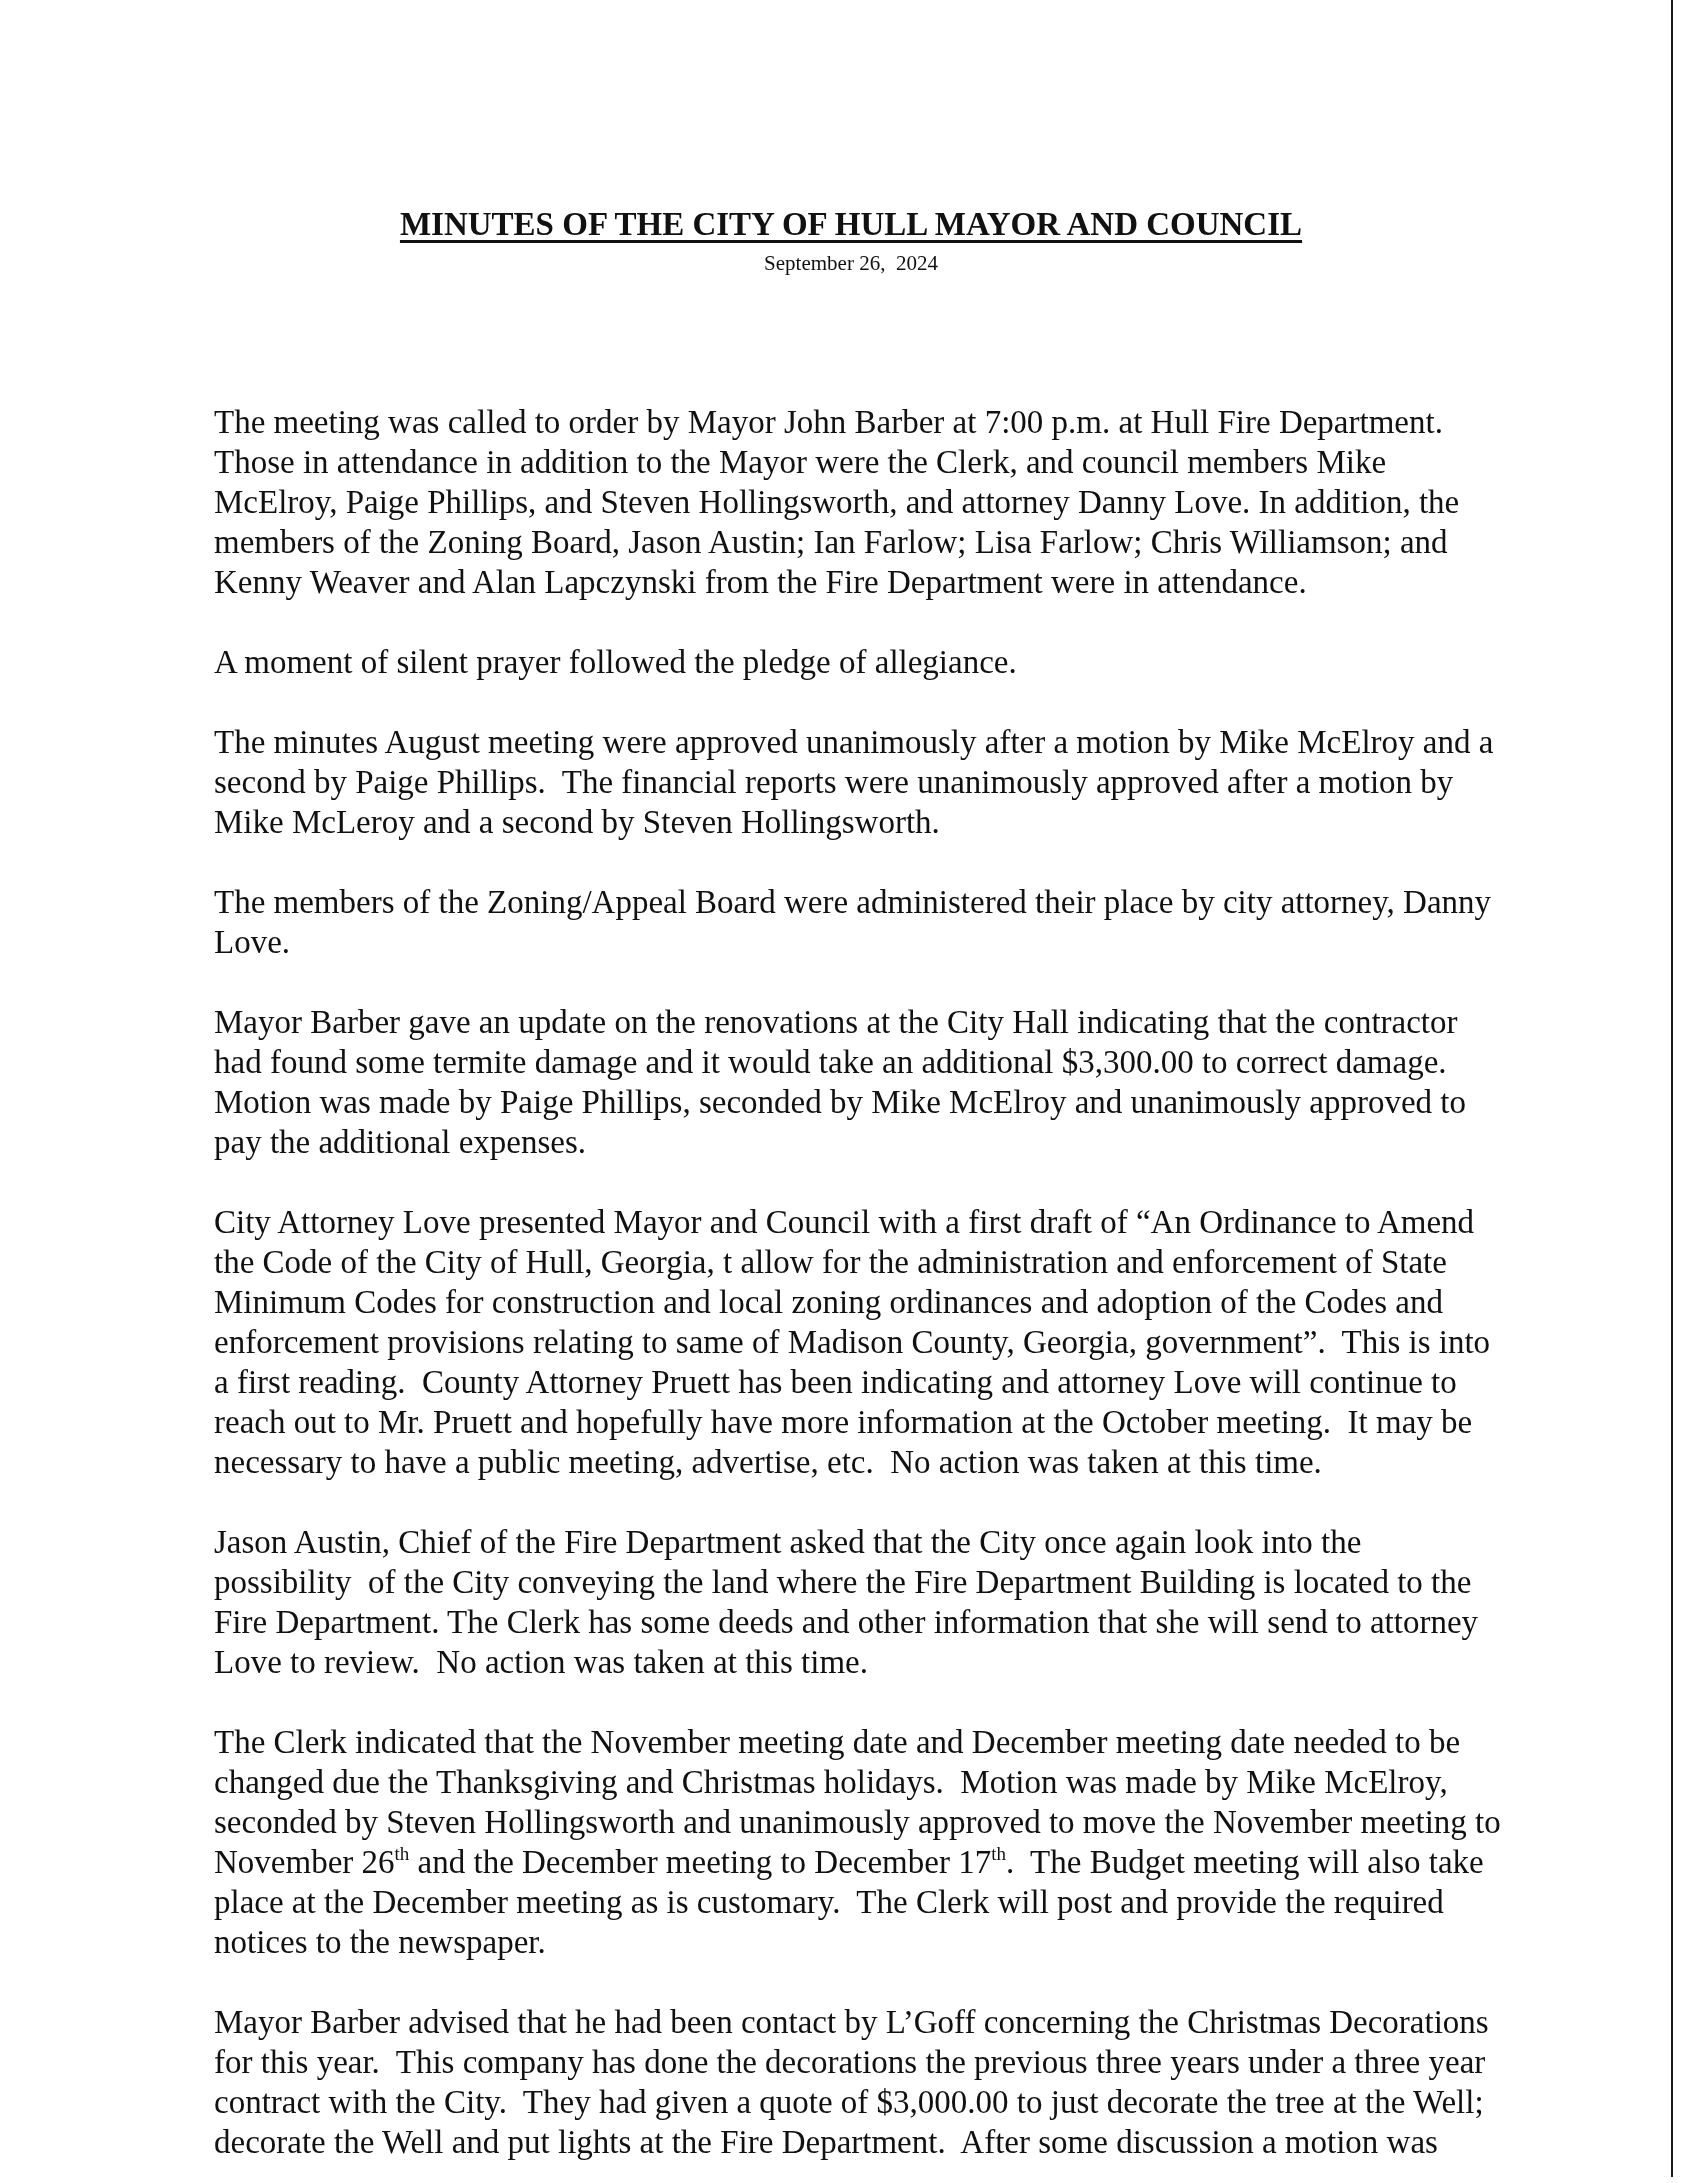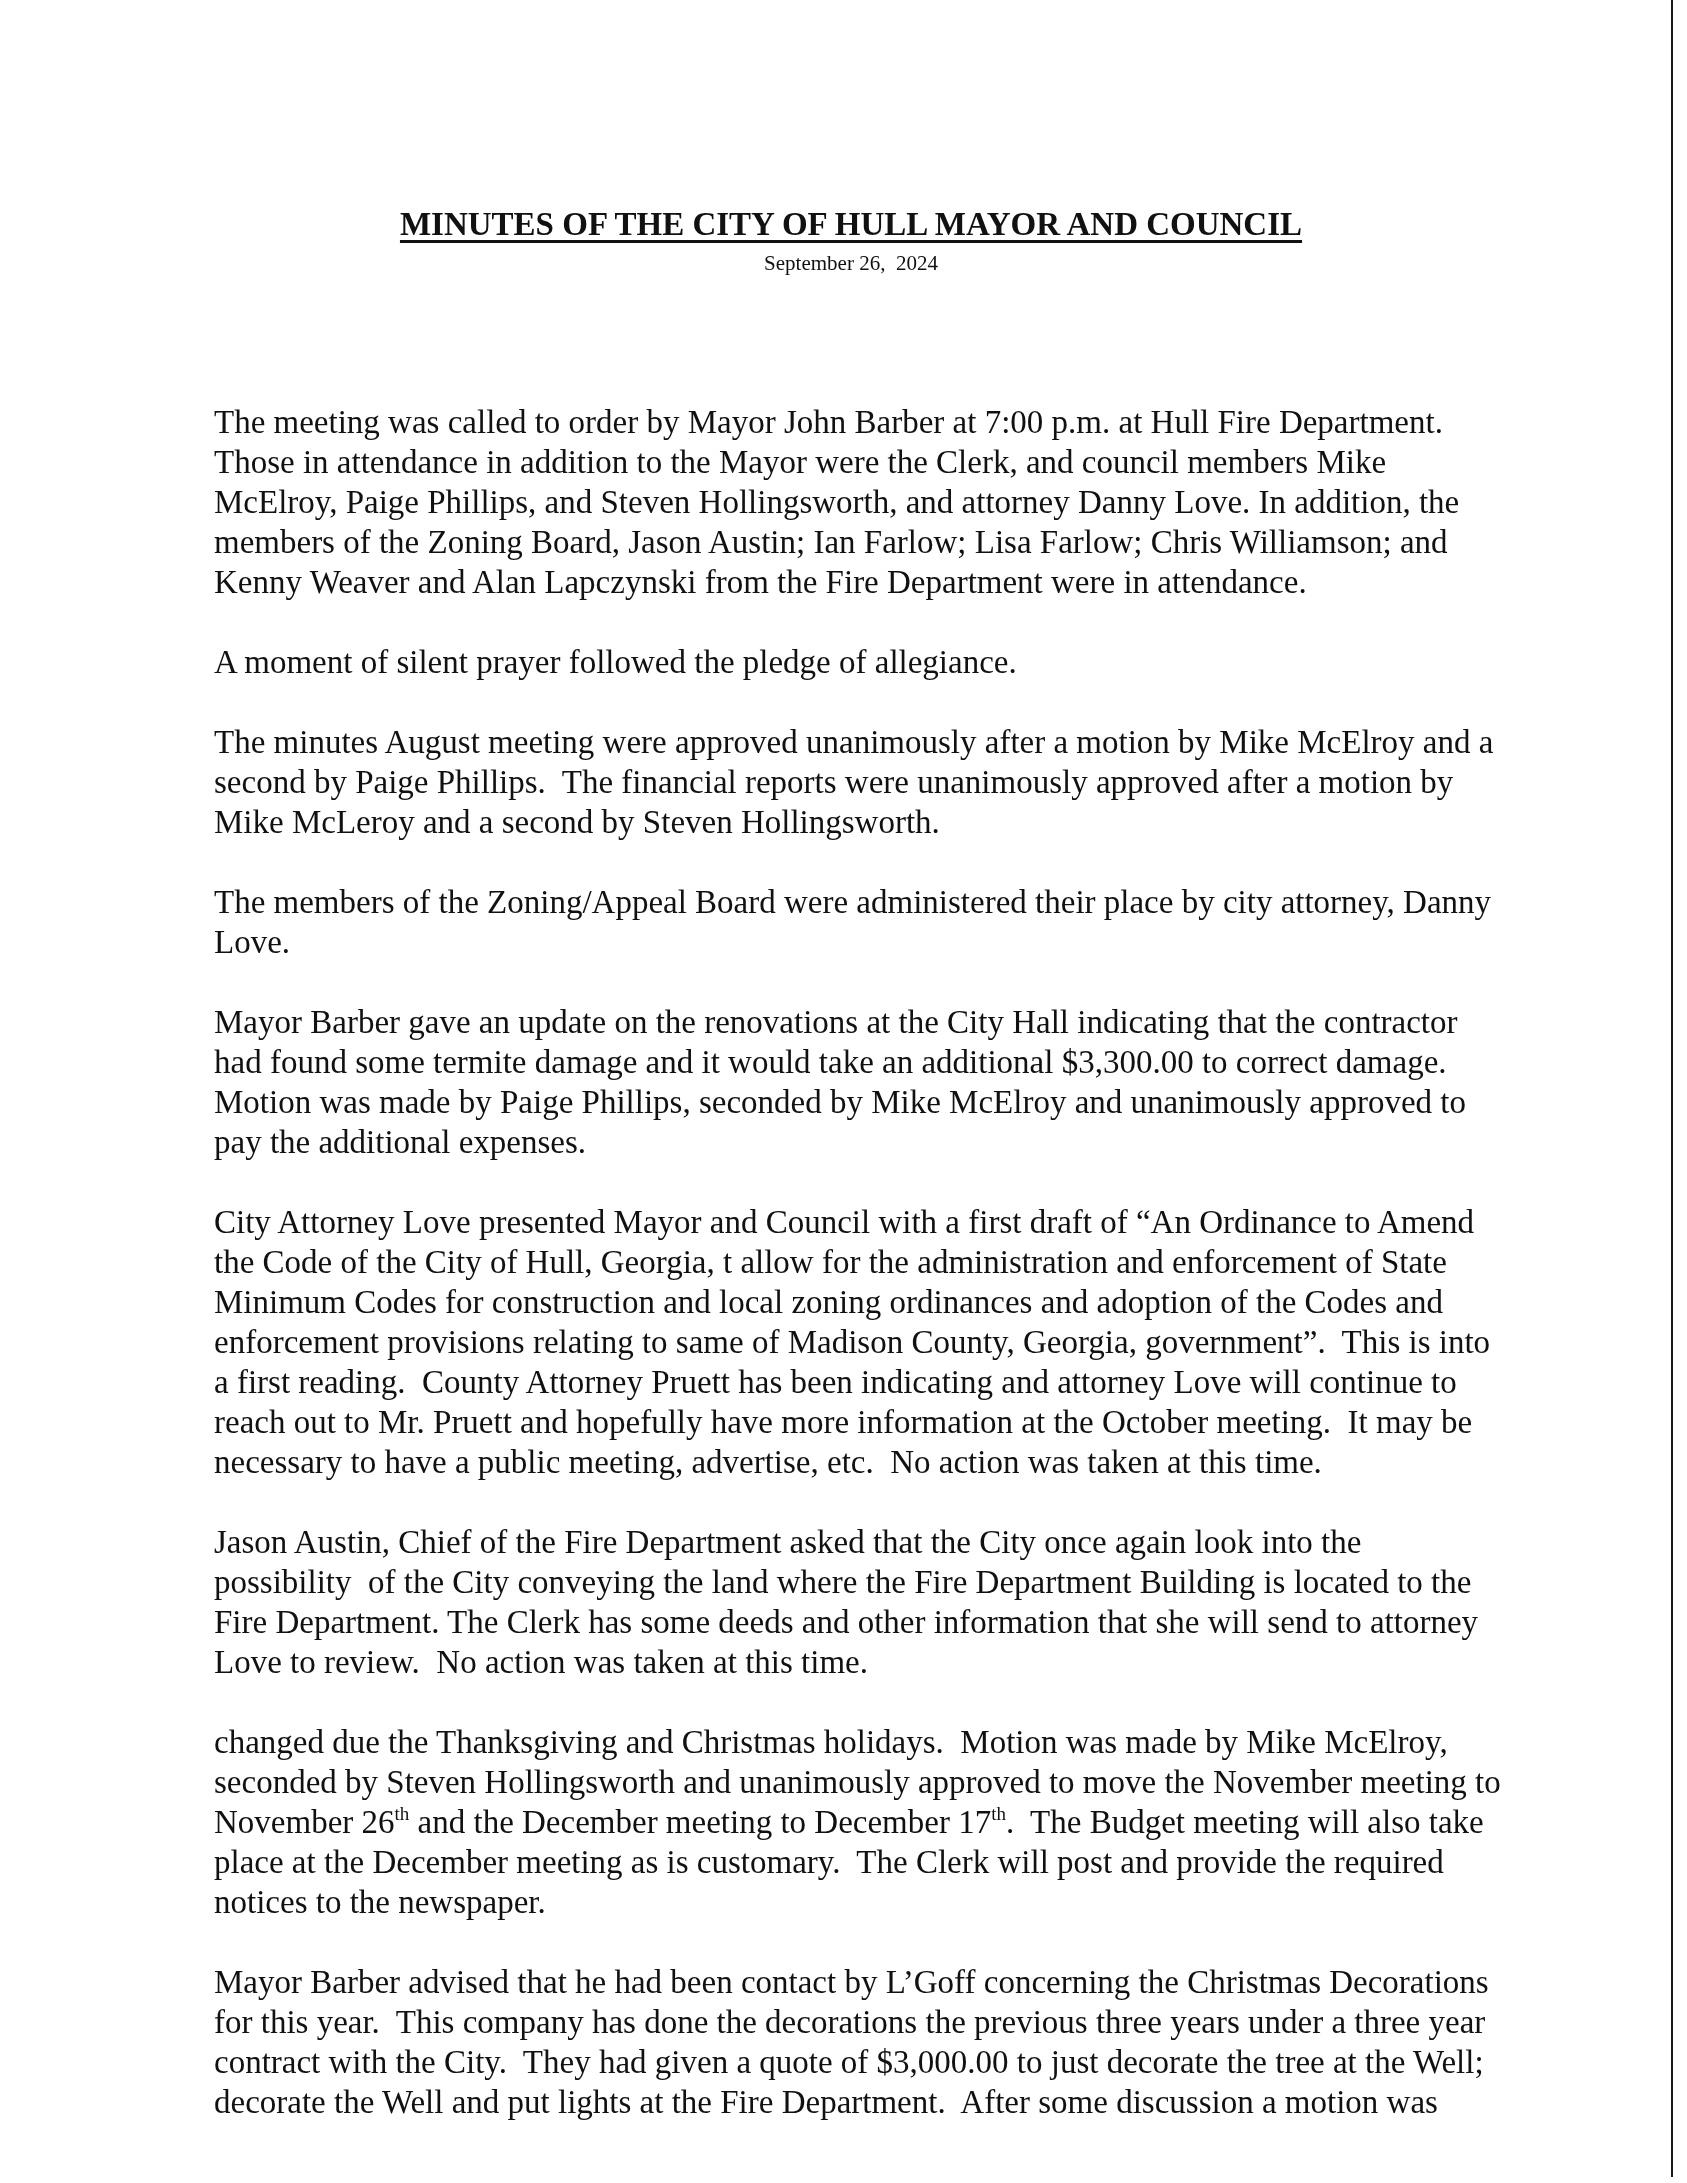--- a/index.html
+++ b/index.html
@@ -129,20 +129,21 @@
     </p>
 
     <p class="para">
       <span class="line">Jason Austin, Chief of the Fire Department asked that the City once again look into the</span>
       <span class="line">possibility  of the City conveying the land where the Fire Department Building is located to the</span>
       <span class="line">Fire Department. The Clerk has some deeds and other information that she will send to attorney</span>
       <span class="line">Love to review.  No action was taken at this time.</span>
     </p>
 
     <p class="para">
+      <span class="line">The Clerk indicated that the November meeting date and December meeting date needed to be</span>
       <span class="line">changed due the Thanksgiving and Christmas holidays.  Motion was made by Mike McElroy,</span>
       <span class="line">seconded by Steven Hollingsworth and unanimously approved to move the November meeting to</span>
       <span class="line"><span>November 26</span><sup>th</sup><span> and the December meeting to December 17</span><sup>th</sup><span>.  The Budget meeting will also take</span></span>
       <span class="line">place at the December meeting as is customary.  The Clerk will post and provide the required</span>
       <span class="line">notices to the newspaper.</span>
     </p>
 
     <p class="para">
       <span class="line">Mayor Barber advised that he had been contact by L’Goff concerning the Christmas Decorations</span>
       <span class="line">for this year.  This company has done the decorations the previous three years under a three year</span>

